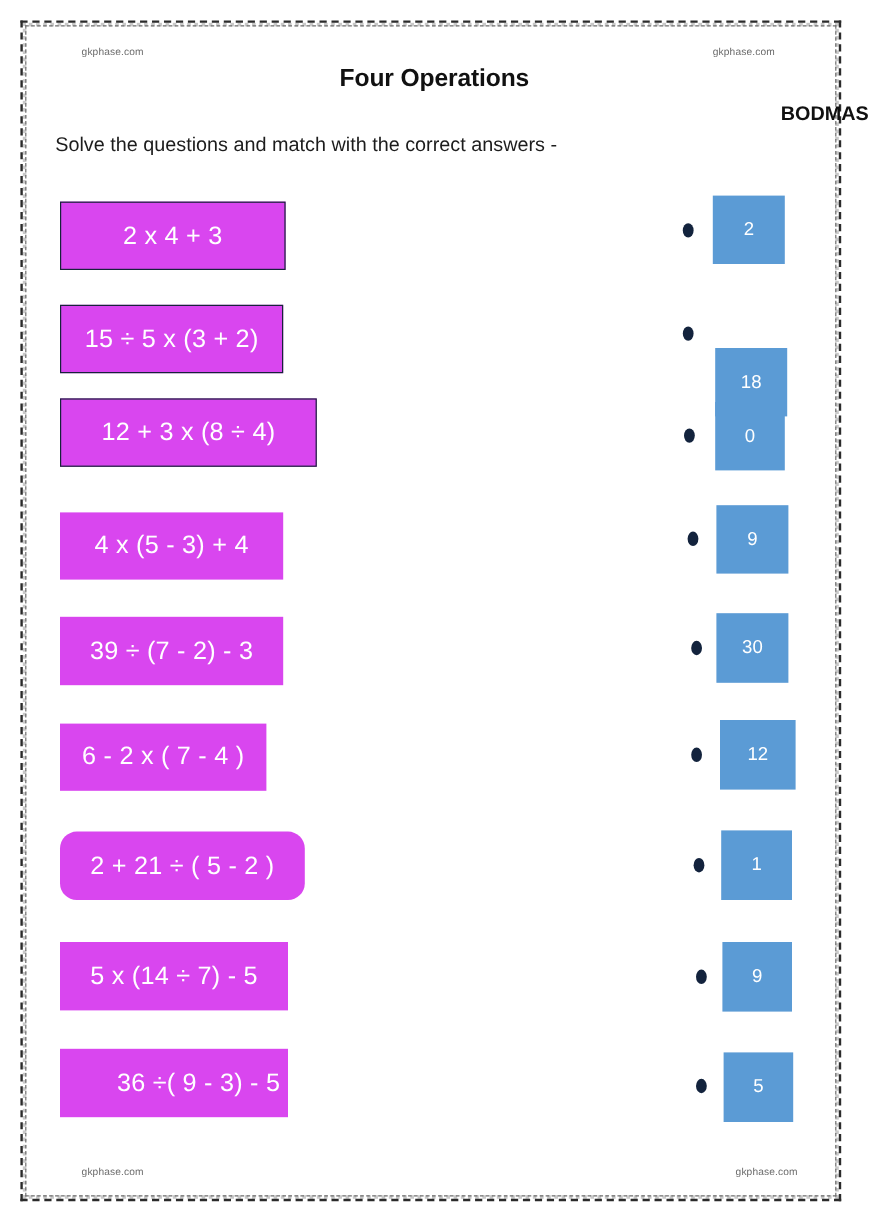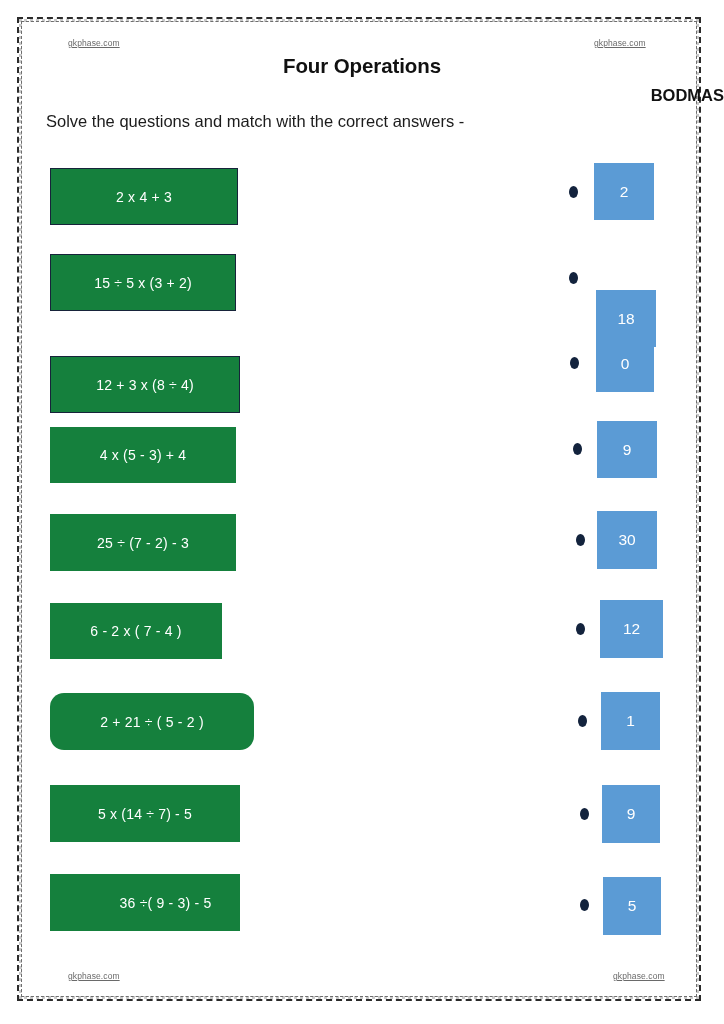--- a/index.html
+++ b/index.html
@@ -52,21 +52,20 @@
   }
 
   
   .watermark {
     position: absolute;
     font-family: "Liberation Sans", sans-serif;
     font-size: 8.5px;
     color: #6a6a6a;
     letter-spacing: 0.1px;
     white-space: nowrap;
-    text-decoration: underline;
   }
   .wm-tl { left: 68px;  top: 38px; }
   .wm-tr { left: 594px; top: 38px; }
   .wm-bl { left: 68px;  top: 971px; }
   .wm-br { left: 613px; top: 971px; }
 
   
   .title {
     position: absolute;
     left: 0;
@@ -95,23 +94,23 @@
     font-size: 16.5px;
     font-weight: normal;
     color: #1c1c1c;
     white-space: nowrap;
   }
 
   
   .qbox {
     position: absolute;
     box-sizing: border-box;
-    background: #15803d;
+    background: #d946ef;
     color: #ffffff;
-    font-size: 14px;
+    font-size: 21px;
     display: flex;
     align-items: center;
     justify-content: center;
     white-space: nowrap;
     letter-spacing: 0.2px;
   }
   .qbox.bordered {
     border: 1.5px solid #17233a;
   }
 
@@ -149,23 +148,23 @@
   <div class="watermark wm-bl">gkphase.com</div>
   <div class="watermark wm-br">gkphase.com</div>
 
   <div class="title">Four Operations</div>
   <div class="subtitle">BODMAS</div>
   <div class="instruction">Solve the questions and match with the correct answers -</div>
 
   <div id="question-column">
       <div class="qbox bordered" style="left: 50px; top: 168px; width: 188px; height: 57px;">2 x 4 + 3</div>
       <div class="qbox bordered" style="left: 50px; top: 254px; width: 186px; height: 57px;">15 ÷ 5 x (3 + 2)</div>
-      <div class="qbox bordered" style="left: 50px; top: 356px; width: 190px; height: 57px;">12 + 3 x (8 ÷  4)</div>
+      <div class="qbox bordered" style="left: 50px; top: 332px; width: 214px; height: 57px;">12 + 3 x (8 ÷  4)</div>
       <div class="qbox" style="left: 50px; top: 427px; width: 186px; height: 56px;">4 x (5 - 3) + 4</div>
-      <div class="qbox" style="left: 50px; top: 514px; width: 186px; height: 57px;">25  ÷ (7 - 2) - 3</div>
+      <div class="qbox" style="left: 50px; top: 514px; width: 186px; height: 57px;">39  ÷ (7 - 2) - 3</div>
       <div class="qbox" style="left: 50px; top: 603px; width: 172px; height: 56px;">6 - 2 x ( 7 - 4 )</div>
       <div class="qbox" style="left: 50px; top: 693px; width: 204px; height: 57px; border-radius: 14px;">2 + 21 ÷  ( 5 - 2 )</div>
       <div class="qbox" style="left: 50px; top: 785px; width: 190px; height: 57px;">5 x (14 ÷ 7) - 5</div>
       <div class="qbox" style="left: 50px; top: 874px; width: 190px; height: 57px; padding-left: 41px;">36 ÷( 9 - 3) - 5</div>
     </div>
 
   <div id="answer-column">
       <div class="bullet" style="left: 569px; top: 186px;"></div>
       <div class="abox" style="left: 594px; top: 163px; width: 60px; height: 57px;">2</div>
       <div class="bullet" style="left: 569px; top: 272px;"></div>

